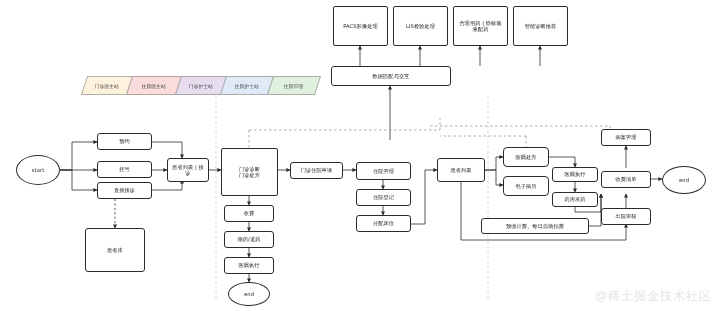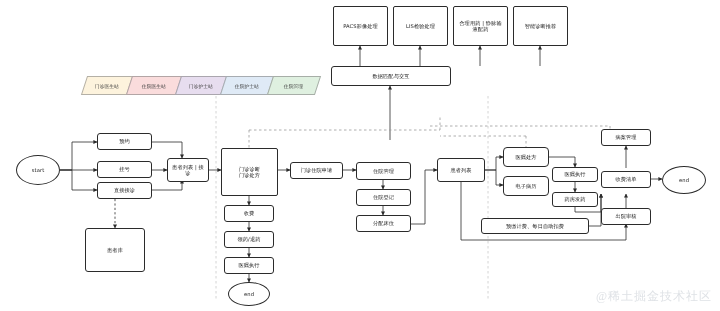--- a/index.html
+++ b/index.html
@@ -31,21 +31,21 @@
     border:1px solid rgba(120,120,120,.55);
     display:flex;align-items:center;justify-content:center;
     font-size:4.8px;color:#3a3a3a;
     transform:skewX(-18deg);margin-right:-1px;
   }
   .legend .seg span{transform:skewX(18deg);white-space:nowrap;}
 
   .watermark{
     position:absolute;right:8px;bottom:6px;
     font-size:12px;color:#dfe2e6;letter-spacing:1px;
-    font-family:Liberation Serif, serif;
+    font-family:Liberation Sans, sans-serif;
     user-select:none;
   }
 </style>
 </head>
 <body>
 
 <div id="canvas">
 
   <svg class="wires" viewBox="0 0 720 311">
     <defs>

